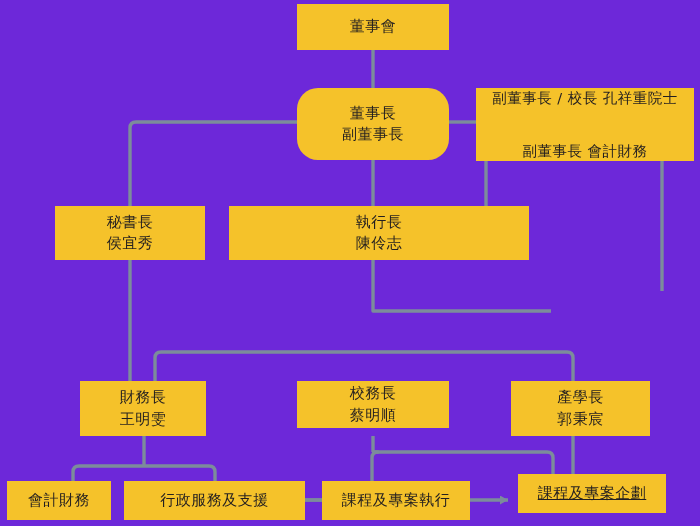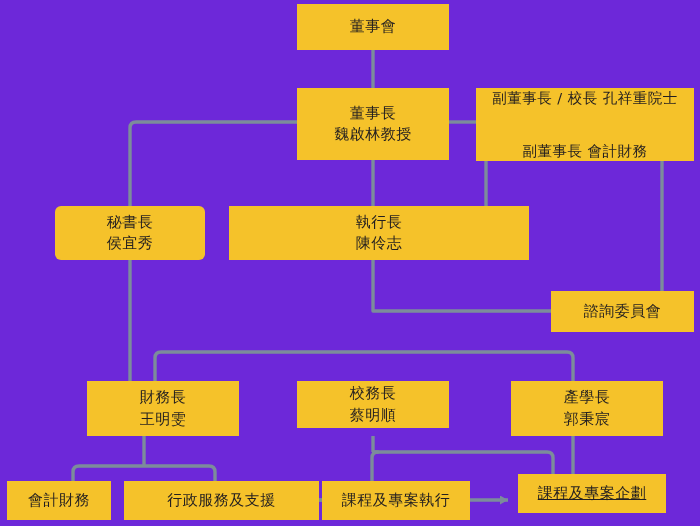--- a/index.html
+++ b/index.html
@@ -101,64 +101,61 @@
       <path d="M470,500 L508,500" marker-end="url(#arrow-right)"></path>
 
       <path d="M300,500 L322,500"></path>
     </g>
   </svg>
 
   <div class="node" style="left:297px; top:4px; width:152px; height:46px;">
     <span class="ln">董事會</span>
   </div>
 
-  <div class="node" style="left:297px; top:88px; width:152px; height:72px;">
+  <div class="node" style="left:297px; top:88px; width:152px; height:72px;border-radius:21px;">
     <span class="ln">董事長</span>
-    <span class="ln">魏啟林教授</span>
+    <span class="ln">副董事長</span>
   </div>
 
   <div class="node small" style="left:476px; top:88px; width:218px; height:73px;">
     <span class="ln">副董事長 / 校長 孔祥重院士</span>
     <span class="ln">副董事長 會計財務</span>
   </div>
 
-  <div class="node" style="left:55px; top:206px; width:150px; height:54px;border-radius:6px;">
+  <div class="node" style="left:55px; top:206px; width:150px; height:54px;">
     <span class="ln">秘書長</span>
     <span class="ln">侯宜秀</span>
   </div>
 
   <div class="node" style="left:229px; top:206px; width:300px; height:54px;">
     <span class="ln">執行長</span>
     <span class="ln">陳伶志</span>
   </div>
 
-  <div class="node" style="left:551px; top:291px; width:143px; height:41px;">
-    <span class="ln">諮詢委員會</span>
-  </div>
 
-  <div class="node" style="left:80px; top:381px; width:152px; height:55px;margin-left:7px;">
+  <div class="node" style="left:80px; top:381px; width:126px; height:55px;">
     <span class="ln">財務長</span>
     <span class="ln">王明雯</span>
   </div>
 
   <div class="node" style="left:297px; top:381px; width:152px; height:47px;">
     <span class="ln">校務長</span>
     <span class="ln">蔡明順</span>
   </div>
 
-  <div class="node" style="left:511px; top:381px; width:152px; height:55px;">
+  <div class="node" style="left:511px; top:381px; width:139px; height:55px;">
     <span class="ln">產學長</span>
     <span class="ln">郭秉宸</span>
   </div>
 
   <div class="node" style="left:7px; top:481px; width:104px; height:39px;">
     <span class="ln">會計財務</span>
   </div>
 
-  <div class="node" style="left:124px; top:481px; width:195px; height:39px;">
+  <div class="node" style="left:124px; top:481px; width:181px; height:39px;">
     <span class="ln">行政服務及支援</span>
   </div>
 
   <div class="node" style="left:322px; top:481px; width:148px; height:39px;text-align:right;">
     <span class="ln">課程及專案執行</span>
   </div>
 
   <div class="node" style="left:518px; top:474px; width:148px; height:39px;text-decoration:underline;">
     <span class="ln">課程及專案企劃</span>
   </div>

